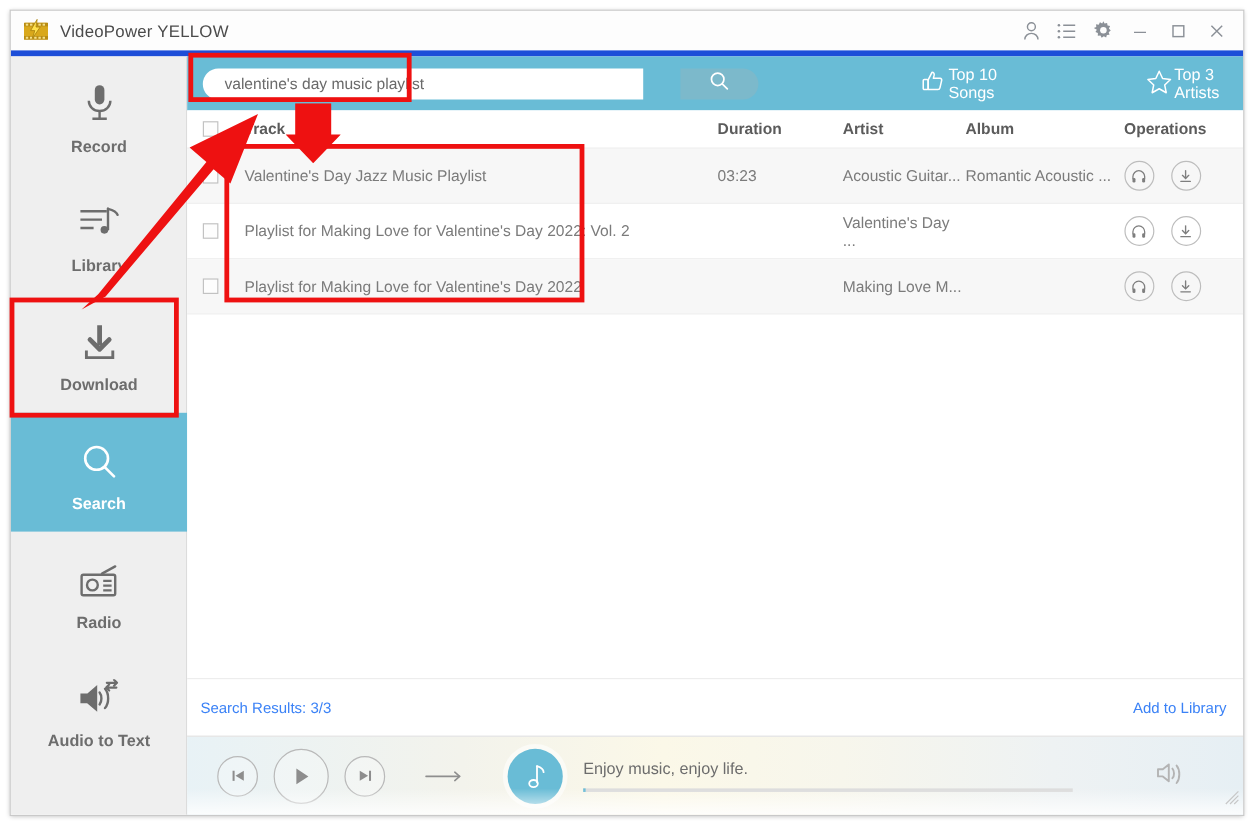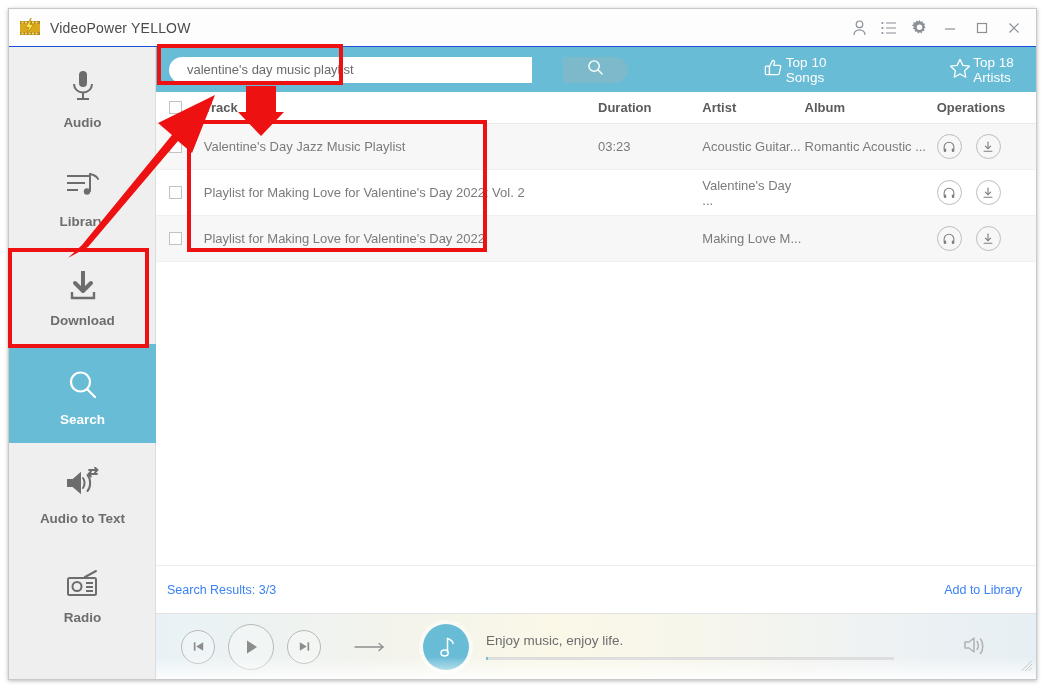--- a/index.html
+++ b/index.html
@@ -17,21 +17,21 @@
     background: #ffffff;
     border: 1px solid #c9c9c9;
     box-shadow: 0 1px 4px rgba(0,0,0,0.28);
     overflow: hidden;
   }
 
   
   #title-bar {
     position: absolute; left: 0; top: 0; right: 0; height: 38px;
     background: #fdfdfd;
-    border-bottom: 1px solid #1d4ed8;
+    border-bottom: 5px solid #1d4ed8;
     display: flex; align-items: center;
   }
   #app-logo { margin-left: 10px; width: 22px; height: 20px; position: relative; }
   #app-title {
     margin-left: 9px; font-size: 14px; color: #4b4b4b; letter-spacing: .2px;
   }
   #title-actions {
     margin-left: auto; display: flex; align-items: center; gap: 0px; padding-right: 6px;
   }
   .tb-btn {
@@ -235,21 +235,21 @@
   <div id="sidebar">
 
     <div class="side-item">
       <span class="side-icon">
         <svg width="26" height="36" viewBox="0 0 26 36" fill="none" stroke="#6d6d6d" stroke-width="2">
           <rect x="9" y="2" width="8" height="16" rx="4" fill="#6d6d6d" stroke="none"></rect>
           <path d="M4 15c0 5 4 8.5 9 8.5s9-3.5 9-8.5"></path>
           <path d="M13 23.5V30M7 30h12"></path>
         </svg>
       </span>
-      <span class="side-label">Audio</span>
+      <span class="side-label">Record</span>
     </div>
 
     <div class="side-item">
       <span class="side-icon">
         <svg width="36" height="34" viewBox="0 0 36 34" fill="none" stroke="#6d6d6d" stroke-width="2">
           <path d="M2 6h22M2 13h18M2 20h11"></path>
           <path d="M25 4v17" stroke-linecap="round"></path>
           <path d="M25 4c4 1 7 2 8 5" stroke-linecap="round"></path>
           <circle cx="22" cy="21.5" r="3.2" fill="#6d6d6d" stroke="none"></circle>
         </svg>
@@ -269,46 +269,46 @@
     </div>
 
     <div class="side-item active">
       <span class="side-icon">
         <svg width="34" height="34" viewBox="0 0 34 34" fill="none" stroke="#ffffff" stroke-width="2.2">
           <circle cx="14.5" cy="14" r="9.5"></circle>
           <path d="M21.5 21.5L29 29" stroke-linecap="round"></path>
         </svg>
       </span>
       <span class="side-label">Search</span>
+    </div>
+
+    <div class="side-item">
+      <span class="side-icon">
+        <svg width="36" height="32" viewBox="0 0 36 32" fill="none" stroke="#6d6d6d" stroke-width="2">
+          <rect x="3" y="10" width="28" height="17" rx="1.5"></rect>
+          <circle cx="12" cy="18.5" r="4.5"></circle>
+          <path d="M21 15h7M21 19h7M21 23h7" stroke-width="1.8"></path>
+          <path d="M20 9L31 3" stroke-linecap="round"></path>
+        </svg>
+      </span>
+      <span class="side-label">Radio</span>
     </div>
 
     <div class="side-item">
       <span class="side-icon">
         <svg width="38" height="34" viewBox="0 0 38 34" fill="none" stroke="#6d6d6d" stroke-width="2">
           <path d="M4 13h5l7-6v18l-7-6H4z" fill="#6d6d6d"></path>
           <path d="M19 11c2 2.5 2 7.5 0 10" stroke-linecap="round"></path>
           <path d="M23.5 8c3.5 4 3.5 12 0 16" stroke-linecap="round"></path>
           <path d="M25 3h8M31 0.5L33.5 3 31 5.5" stroke-width="1.8" stroke-linecap="round" stroke-linejoin="round"></path>
           <path d="M33 7h-8M27 4.5L24.5 7 27 9.5" stroke-width="1.8" stroke-linecap="round" stroke-linejoin="round"></path>
         </svg>
       </span>
       <span class="side-label">Audio to Text</span>
     </div>
-
-    <div class="side-item">
-      <span class="side-icon">
-        <svg width="36" height="32" viewBox="0 0 36 32" fill="none" stroke="#6d6d6d" stroke-width="2">
-          <rect x="3" y="10" width="28" height="17" rx="1.5"></rect>
-          <circle cx="12" cy="18.5" r="4.5"></circle>
-          <path d="M21 15h7M21 19h7M21 23h7" stroke-width="1.8"></path>
-          <path d="M20 9L31 3" stroke-linecap="round"></path>
-        </svg>
-      </span>
-      <span class="side-label">Radio</span>
-    </div>
   </div>
 
   <div id="search-band">
     <div id="search-input-wrap">
       <input id="search-input" type="text" value="valentine's day music playlist" style="">
     </div>
     <div id="search-button">
       <span>
         <svg width="17" height="17" viewBox="0 0 18 18" fill="none" stroke="currentColor" stroke-width="1.5">
           <circle cx="7.5" cy="7.5" r="5.5"></circle>
@@ -326,21 +326,21 @@
       </span>
       <span class="tl-label">Top 10 Songs</span>
     </div>
 
     <div class="top-link" id="top-artists-link">
       <span>
         <svg width="22" height="21" viewBox="0 0 24 23" fill="none" stroke="currentColor" stroke-width="1.4" stroke-linejoin="round">
           <path d="M12 1.5l3.1 6.6 7.2.9-5.3 5 1.4 7.1-6.4-3.6-6.4 3.6 1.4-7.1-5.3-5 7.2-.9z"></path>
         </svg>
       </span>
-      <span class="tl-label">Top 18 Artists</span>
+      <span class="tl-label">Top 3 Artists</span>
     </div>
   </div>
 
   <div id="table-head">
     <div class="c-check">
         <span class="chk"></span>
       </div>
     <div class="c-track">Track</div>
     <div class="c-duration">Duration</div>
     <div class="c-artist">Artist</div>

